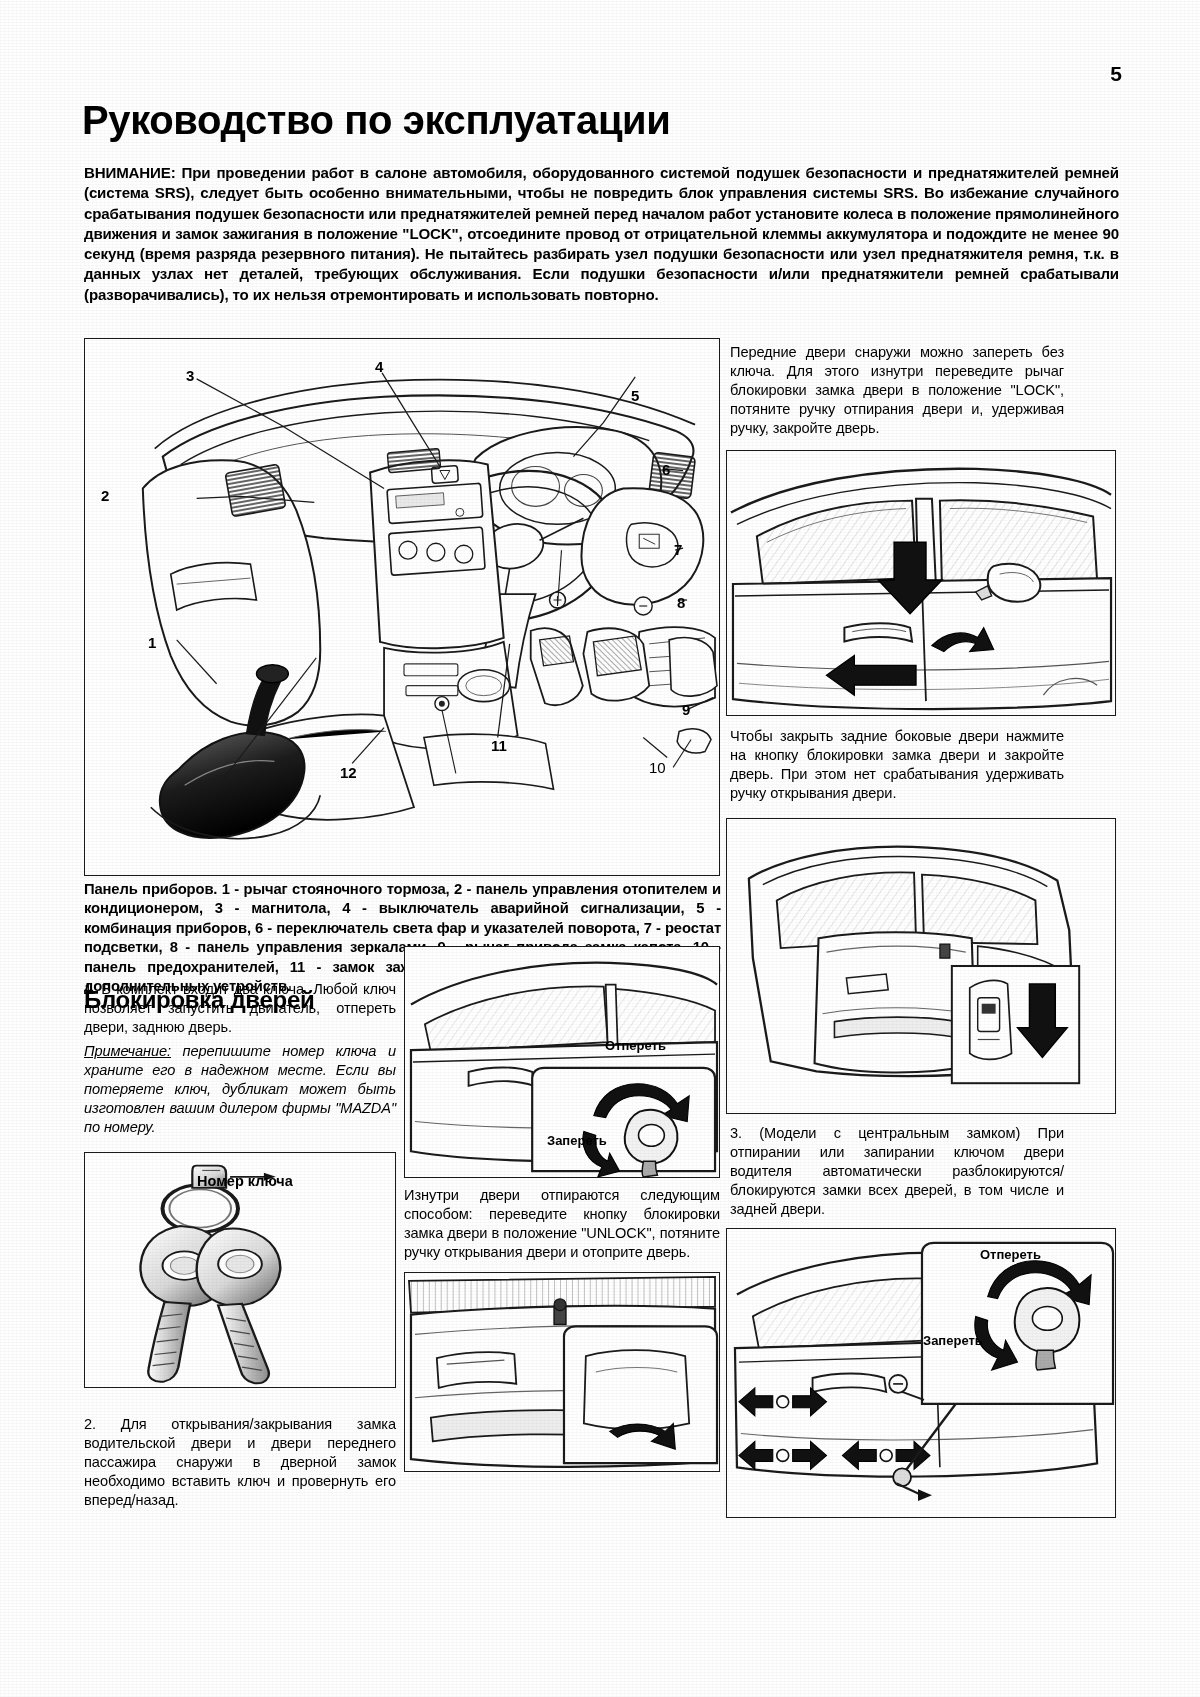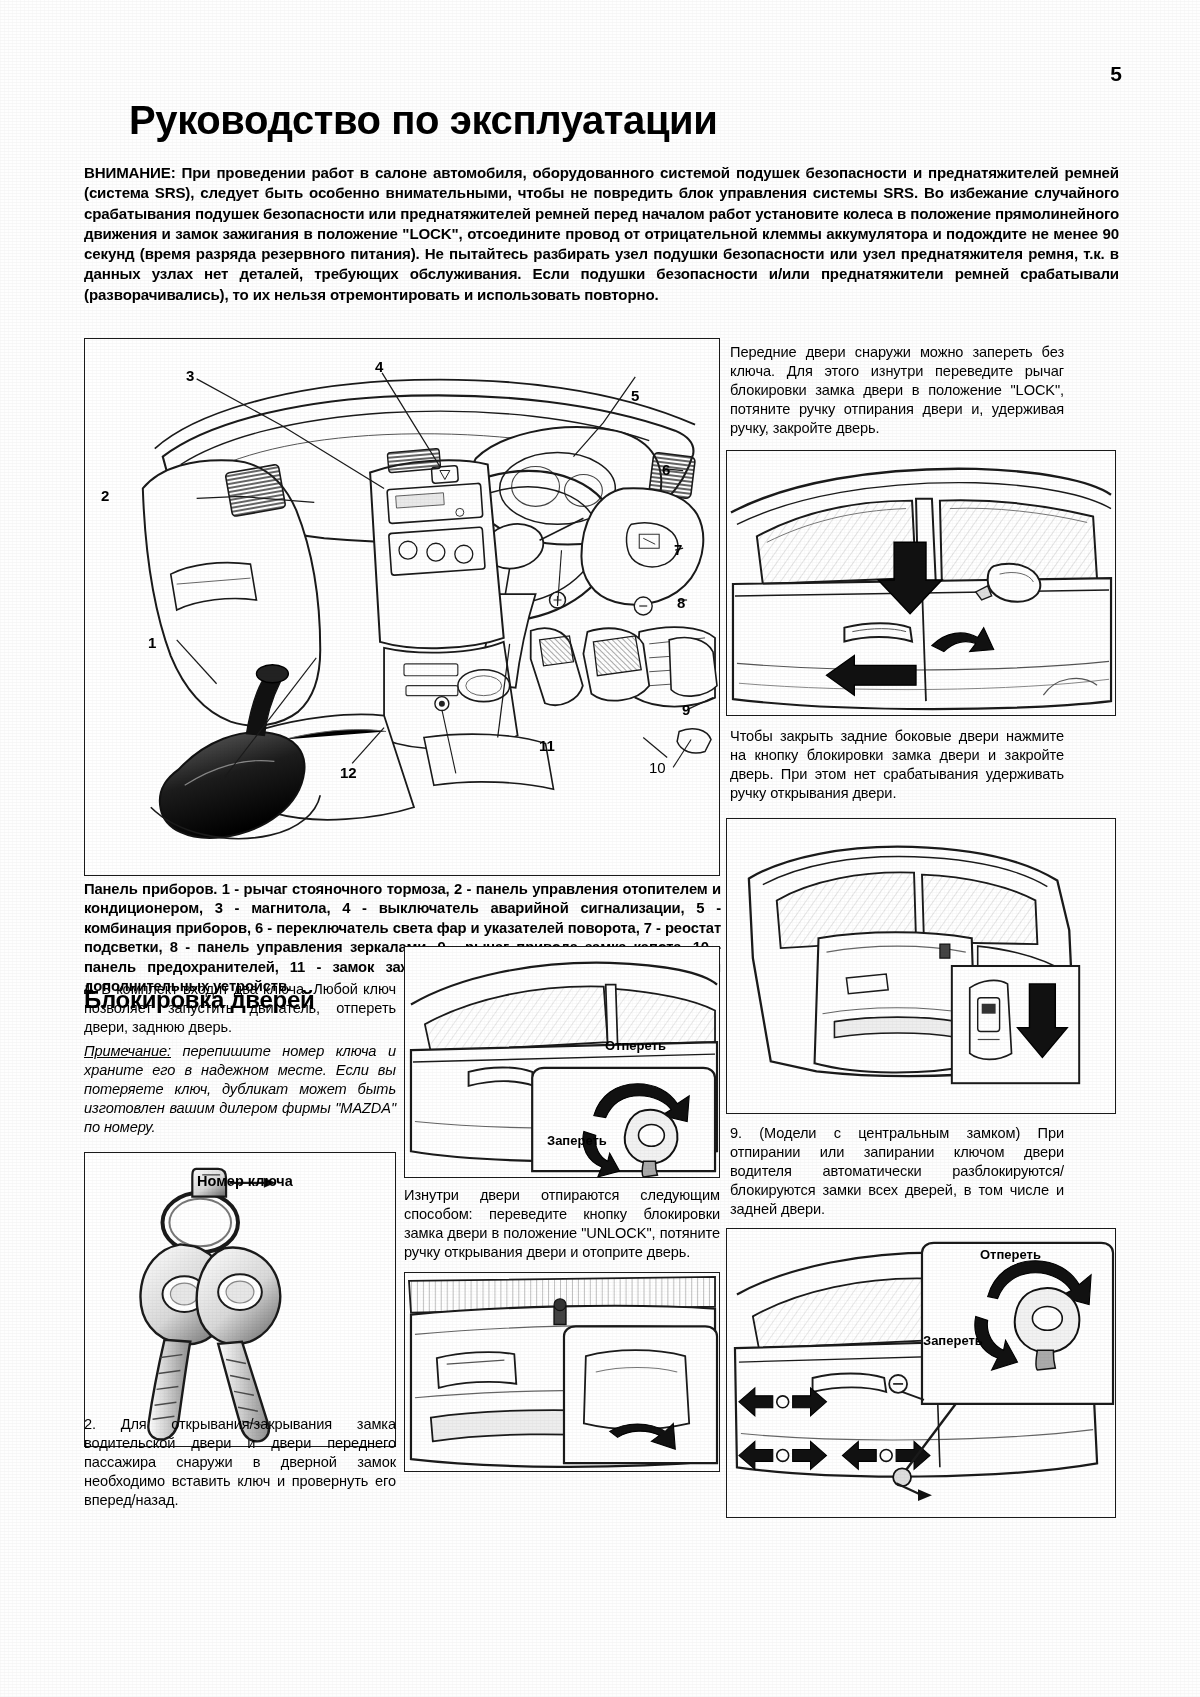--- a/index.html
+++ b/index.html
@@ -18,21 +18,20 @@
   .page-number{
     position:absolute;right:78px;top:62px;
     font-size:21px;font-weight:bold;letter-spacing:0;
   }
   
   .doc-title{
     position:absolute;left:82px;top:100px;
     font-size:40px;font-weight:bold;
     letter-spacing:-0.4px;
     line-height:1.0;
-    margin-left:47px;
   }
   
   .warning{
     position:absolute;left:84px;top:163px;width:1035px;
     font-size:15.1px;font-weight:bold;
     line-height:1.345;
     text-align:justify;
     letter-spacing:-0.15px;
   }
   
@@ -235,21 +234,21 @@
     <div style="position:absolute;left:63px;top:295px;font-size:15px;font-weight:bold;">1</div>
     <div style="position:absolute;left:16px;top:148px;font-size:15px;font-weight:bold;">2</div>
     <div style="position:absolute;left:101px;top:28px;font-size:15px;font-weight:bold;">3</div>
     <div style="position:absolute;left:290px;top:19px;font-size:15px;font-weight:bold;">4</div>
     <div style="position:absolute;left:546px;top:48px;font-size:15px;font-weight:bold;">5</div>
     <div style="position:absolute;left:577px;top:122px;font-size:15px;font-weight:bold;">6</div>
     <div style="position:absolute;left:589px;top:202px;font-size:15px;font-weight:bold;">7</div>
     <div style="position:absolute;left:592px;top:255px;font-size:15px;font-weight:bold;">8</div>
     <div style="position:absolute;left:597px;top:362px;font-size:15px;font-weight:bold;">9</div>
     <div style="position:absolute;left:564px;top:420px;font-size:15px;font-weight:normal;">10</div>
-    <div style="position:absolute;left:406px;top:398px;font-size:15px;font-weight:bold;margin-left:48px;">11</div>
+    <div style="position:absolute;left:406px;top:398px;font-size:15px;font-weight:bold;">11</div>
     <div style="position:absolute;left:255px;top:425px;font-size:15px;font-weight:bold;">12</div>
   </div>
 
   <div class="cap" style="left:84px;top:880px;width:637px;">Панель приборов. 1 - рычаг стояночного тормоза, 2 - панель управления отопителем и кондиционером, 3 - магнитола, 4 - выключатель аварийной сигнализации, 5 - комбинация приборов, 6 - переключатель света фар и указателей поворота, 7 - реостат подсветки, 8 - панель управления зеркалами, 9 - рычаг привода замка капота, 10 - панель предохранителей, 11 - замок зажигания, 12 - розетка для подключения дополнительных устройств.</div>
 
   <div class="tblock" style="left:730px;top:343px;width:334px;">Передние двери снаружи можно запереть без ключа. Для этого изнутри переведите рычаг блокировки замка двери в положение "LOCK", потяните ручку отпирания двери и, удерживая ручку, закройте дверь.</div>
 
   <div class="fig" style="left:726px;top:450px;width:390px;height:266px;">
     <svg viewBox="0 0 390 266" preserveAspectRatio="none">
       <defs>
@@ -345,31 +344,31 @@
       <rect x="252" y="180" width="22" height="34" rx="3" fill="#fff" stroke="#1a1a1a" stroke-width="1.4"></rect>
       <rect x="256" y="186" width="14" height="10" fill="#333"></rect>
       <path d="M252,222 l22,0" stroke="#444" stroke-width="1.2"></path>
 
       <g>
         <path d="M304,166 L330,166 L330,210 L342,210 L317,240 L292,210 L304,210 Z" fill="#111" stroke="#000" stroke-width="1.4"></path>
       </g>
     </svg>
   </div>
 
-  <div class="tblock" style="left:730px;top:1124px;width:334px;">9. (Модели с центральным замком) При отпирании или запирании ключом двери водителя автоматически разблокируются/блокируются замки всех дверей, в том числе и задней двери.</div>
+  <div class="tblock" style="left:730px;top:1124px;width:334px;">3. (Модели с центральным замком) При отпирании или запирании ключом двери водителя автоматически разблокируются/блокируются замки всех дверей, в том числе и задней двери.</div>
 
   <div class="section-head" style="left:84px;top:946px;">Блокировка дверей</div>
 
   <div class="tblock" style="left:84px;top:980px;width:312px;">1. В комплект входит два ключа. Любой ключ позволяет запустить двигатель, отпереть двери, заднюю дверь.</div>
 
   <div class="tblock ital" style="left:84px;top:1042px;width:312px;">
     <span class="note-lead">Примечание:</span><span> перепишите номер ключа и храните его в надежном месте. Если вы потеряете ключ, дубликат может быть изготовлен вашим дилером фирмы "MAZDA" по номеру.</span>
   </div>
 
-  <div class="fig" style="left:84px;top:1152px;width:312px;height:295px;">
+  <div class="fig" style="left:84px;top:1152px;width:312px;height:236px;">
     <svg viewBox="0 0 312 295" preserveAspectRatio="none">
       <defs>
         <pattern id="keyTeeth" width="6" height="6" patternUnits="userSpaceOnUse" patternTransform="rotate(45)">
           <line x1="0" y1="0" x2="0" y2="6" stroke="#666" stroke-width="1"></line>
         </pattern>
         <linearGradient id="keyShade" x1="0" y1="0" x2="1" y2="0">
           <stop offset="0" stop-color="#ffffff"></stop>
           <stop offset="0.45" stop-color="#cfcfcf"></stop>
           <stop offset="1" stop-color="#8e8e8e"></stop>
         </linearGradient>

